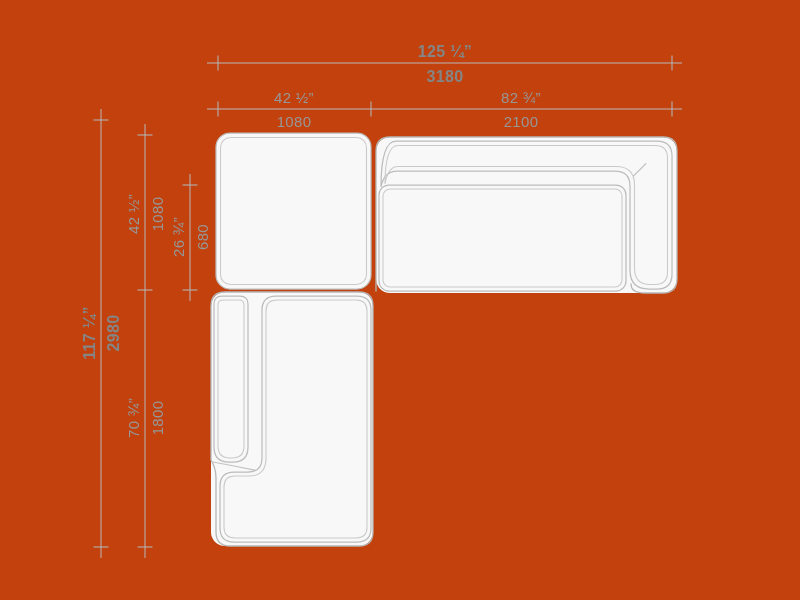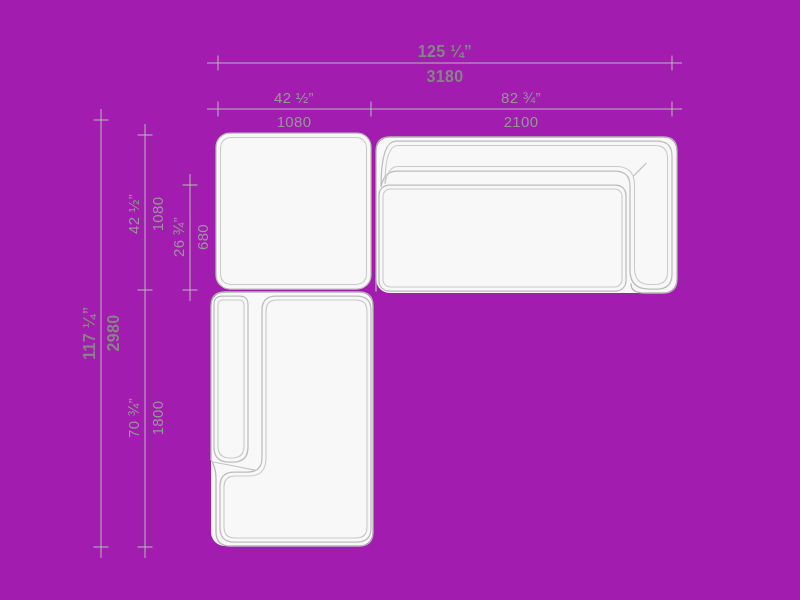--- a/index.html
+++ b/index.html
@@ -4,21 +4,21 @@
 <style>
   html, body {
     margin: 0;
     padding: 0;
     background: #f3f3f3;
   }
   .canvas {
     position: relative;
     width: 800px;
     height: 600px;
-    background: #a21caf;
+    background: #c2410c;
     overflow: hidden;
     font-family: "Liberation Sans", sans-serif;
   }
   svg { display: block; }
 
   
   .shell    { fill: none; stroke: #b6b6b6; stroke-width: 1.3; stroke-linecap: round; }
   .cushion  { fill: #f8f8f8; stroke: #bcbcbc; stroke-width: 1.25; }
   .innerln  { fill: none; stroke: #cacaca; stroke-width: 1.1; }
   .basefill { fill: #f8f8f8; stroke: none; }

